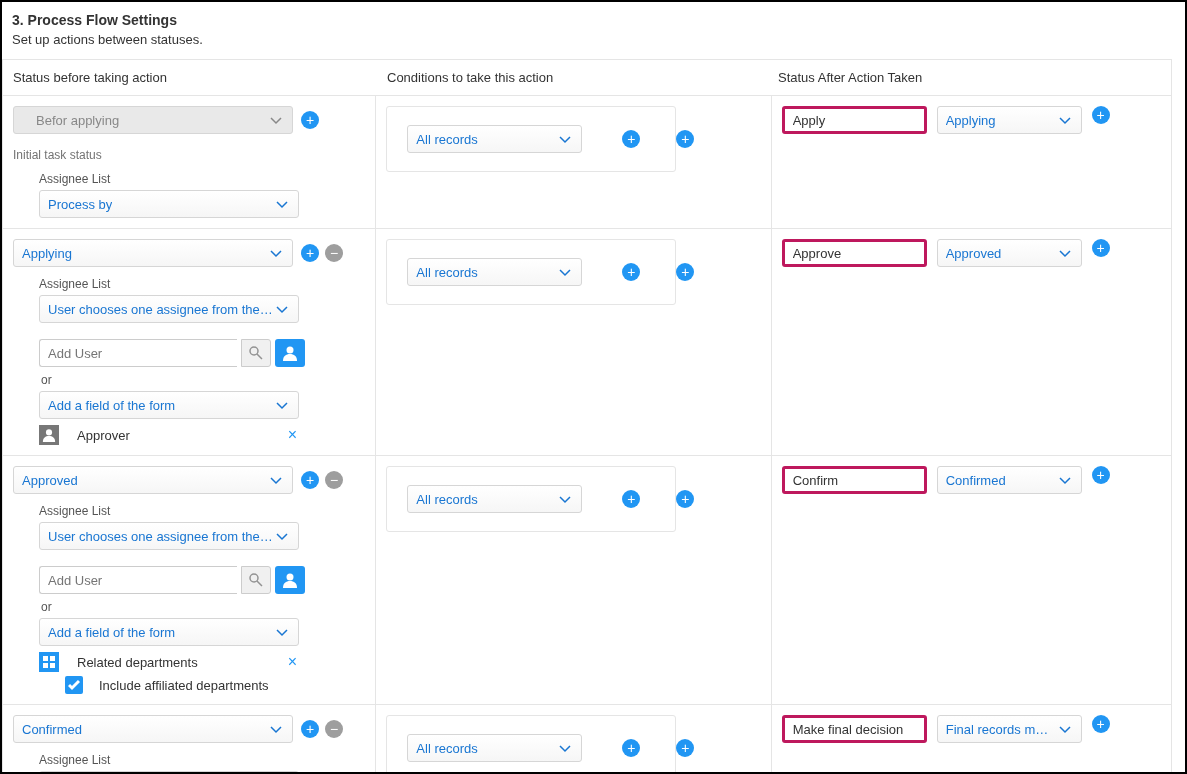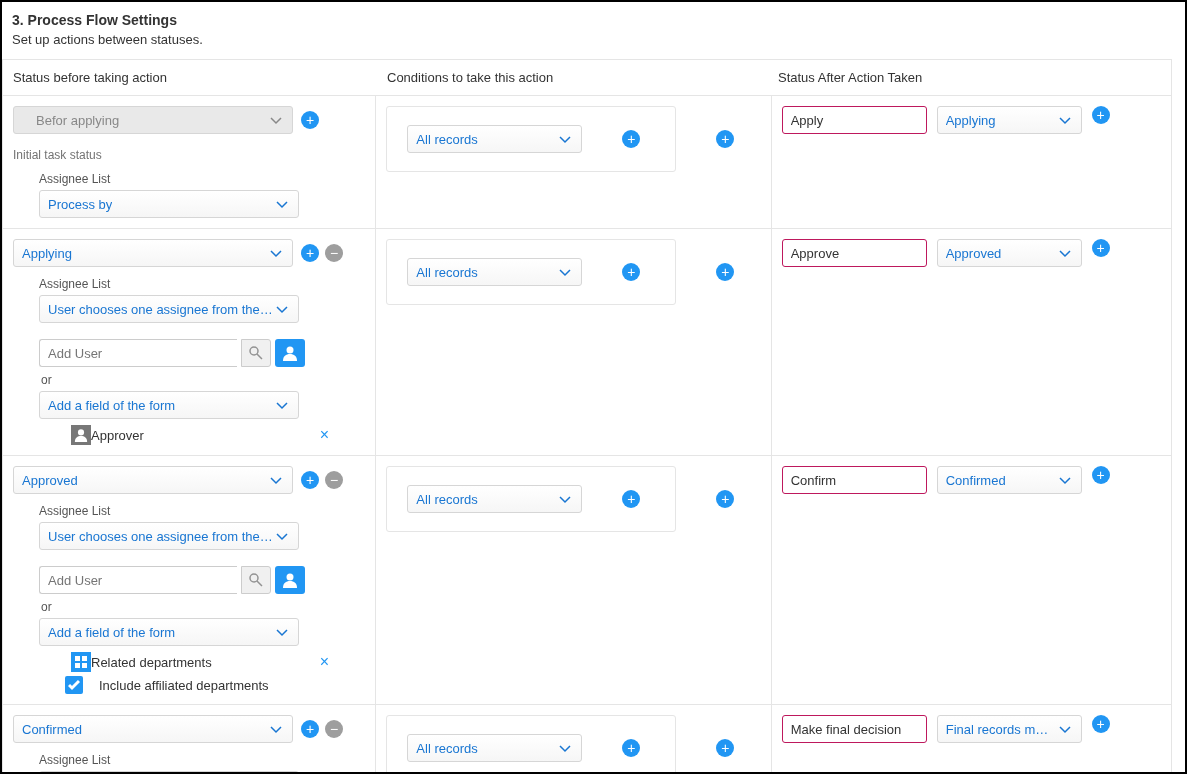--- a/index.html
+++ b/index.html
@@ -24,48 +24,48 @@
   .dropdown { display:inline-flex; align-items:center; justify-content:space-between; height:28px; border:1px solid #d6d6d6; border-radius:3px; background: linear-gradient(#fff,#f6f6f6); padding:0 8px; cursor:pointer; }
   .dropdown.static-gray { background:#e9e9e9; color:#888; }
   .dropdown .label { overflow:hidden; text-overflow:ellipsis; white-space:nowrap; }
   .dropdown.blue .label { color:#1976d2; }
   .chev { width: 16px; text-align:center; color:#1976d2; flex-shrink:0; }
   .dropdown.static-gray .chev { color:#888; }
   .w280 { width: 280px; }
   .w260 { width: 260px; }
   .w175 { width: 175px; }
   .w145 { width: 145px; }
-  .text-input { width: 145px; height: 28px; border:1px solid #be185d; border-radius:3px; padding:0 8px; font-size:13px; color:#333; }
+  .text-input { width: 145px; height: 28px; border:3px solid #be185d; border-radius:3px; padding:0 8px; font-size:13px; color:#333; }
   .circle-btn { width:18px; height:18px; border-radius:50%; display:inline-flex; align-items:center; justify-content:center; font-size:14px; line-height:1; color:#fff; cursor:pointer; flex-shrink:0; }
   .circle-btn.add { background:#2196f3; }
   .circle-btn.remove { background:#9e9e9e; }
   .inline-btns { display:inline-flex; gap:6px; vertical-align:middle; }
   .sb-head { display:flex; align-items:center; gap:8px; }
   .sb-sub { font-size:12px; color:#737373; margin: 14px 0 2px 0; }
   .assignee-block { margin-top:10px; margin-left:26px; }
   .assignee-label { font-size:12px; color:#555; margin-bottom:4px; }
   .add-user-row { display:flex; gap:4px; margin-top:16px; }
   .add-user-input { width:198px; height:28px; border:1px solid #ccc; border-right:none; border-radius:3px 0 0 3px; padding:0 8px; color:#888; font-size:13px; }
   .search-btn { width:30px; height:28px; border:1px solid #ccc; border-left:1px solid #ccc; background:#f0f0f0; display:flex; align-items:center; justify-content:center; cursor:pointer; border-radius:0 3px 3px 0; }
   .search-btn svg { width:14px; height:14px; opacity:0.6; }
   .person-btn { width:30px; height:28px; background:#2196f3; border-radius:3px; display:flex; align-items:center; justify-content:center; cursor:pointer; }
   .person-btn svg { width:16px; height:16px; fill:#fff; }
   .or-label { font-size:12px; color:#555; margin:6px 0 4px 2px; }
-  .user-entry { display:flex; align-items:center; gap:0; width:258px; margin-top:6px;margin-left:32px; }
+  .user-entry { display:flex; align-items:center; gap:18px; width:258px; margin-top:6px; }
   .user-entry .avatar { width:20px; height:20px; background:#777; display:flex; align-items:center; justify-content:center; }
   .user-entry .avatar svg { width:14px; height:14px; fill:#fff; }
   .user-entry .org-icon { width:20px; height:20px; background:#2196f3; display:flex; align-items:center; justify-content:center; }
   .user-entry .org-icon svg { width:14px; height:14px; fill:#fff; }
   .user-entry .uname { flex:1; font-size:13px; color:#333; }
   .user-entry .remove-x { color:#2196f3; cursor:pointer; font-size:16px; }
   .checkbox-line { display:flex; align-items:center; gap:16px; margin-left:26px; margin-top:4px; }
   .checkbox { width:18px; height:18px; background:#2196f3; display:flex; align-items:center; justify-content:center; border-radius:2px; }
   .checkbox svg { width:12px; height:12px; stroke:#fff; stroke-width:3; fill:none; }
   .cond-box { border:1px solid #e5e5e5; border-radius:3px; padding:18px 20px; display:flex; align-items:center; gap:40px; width:290px; }
-  .cond-row { display:flex; align-items:center; gap:40px; }
+  .cond-row { display:flex; align-items:center; }
 </style>
 </head>
 <body>
 <div class="frame">
 
 <div class="section-header">
   <div class="section-title">3. Process Flow Settings</div>
   <div class="section-sub">Set up actions between statuses.</div>
 </div>
 

